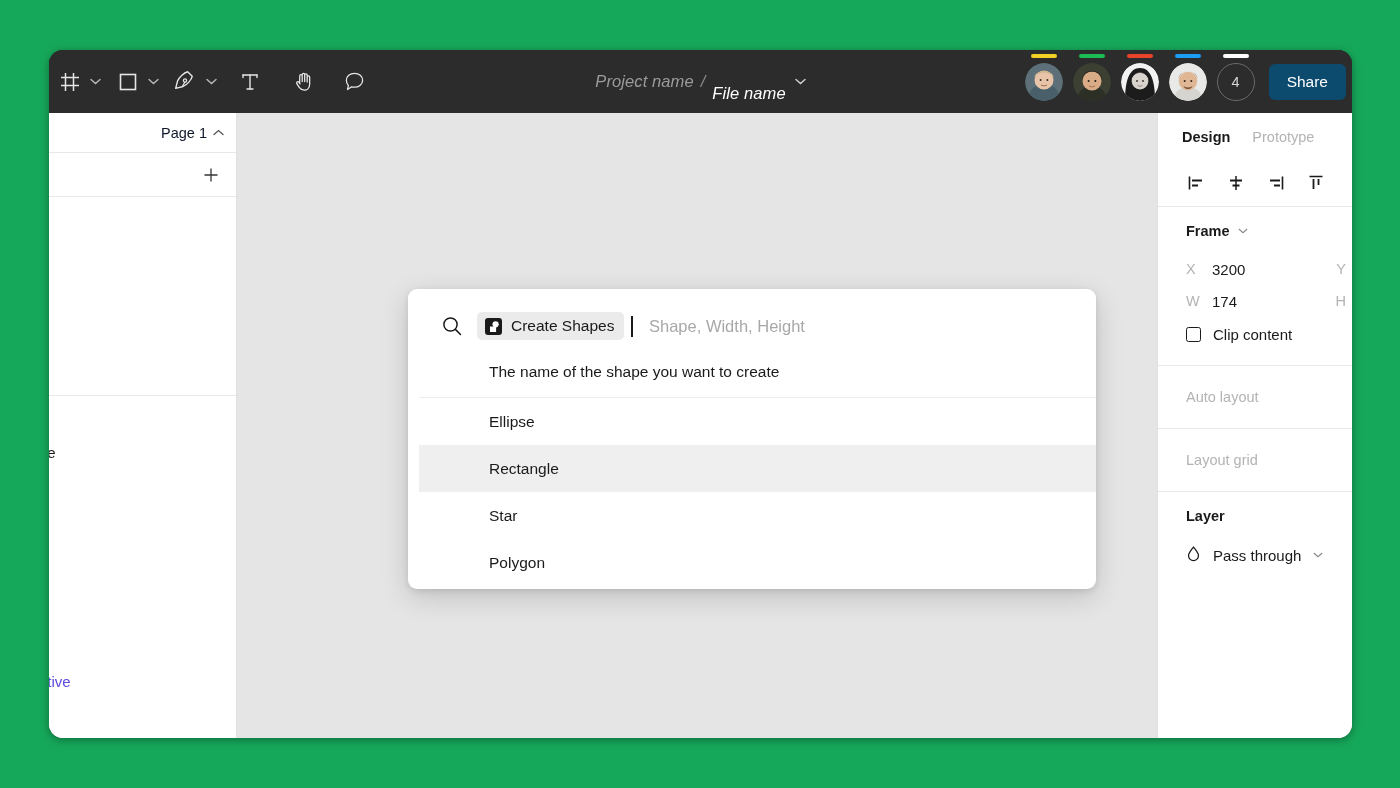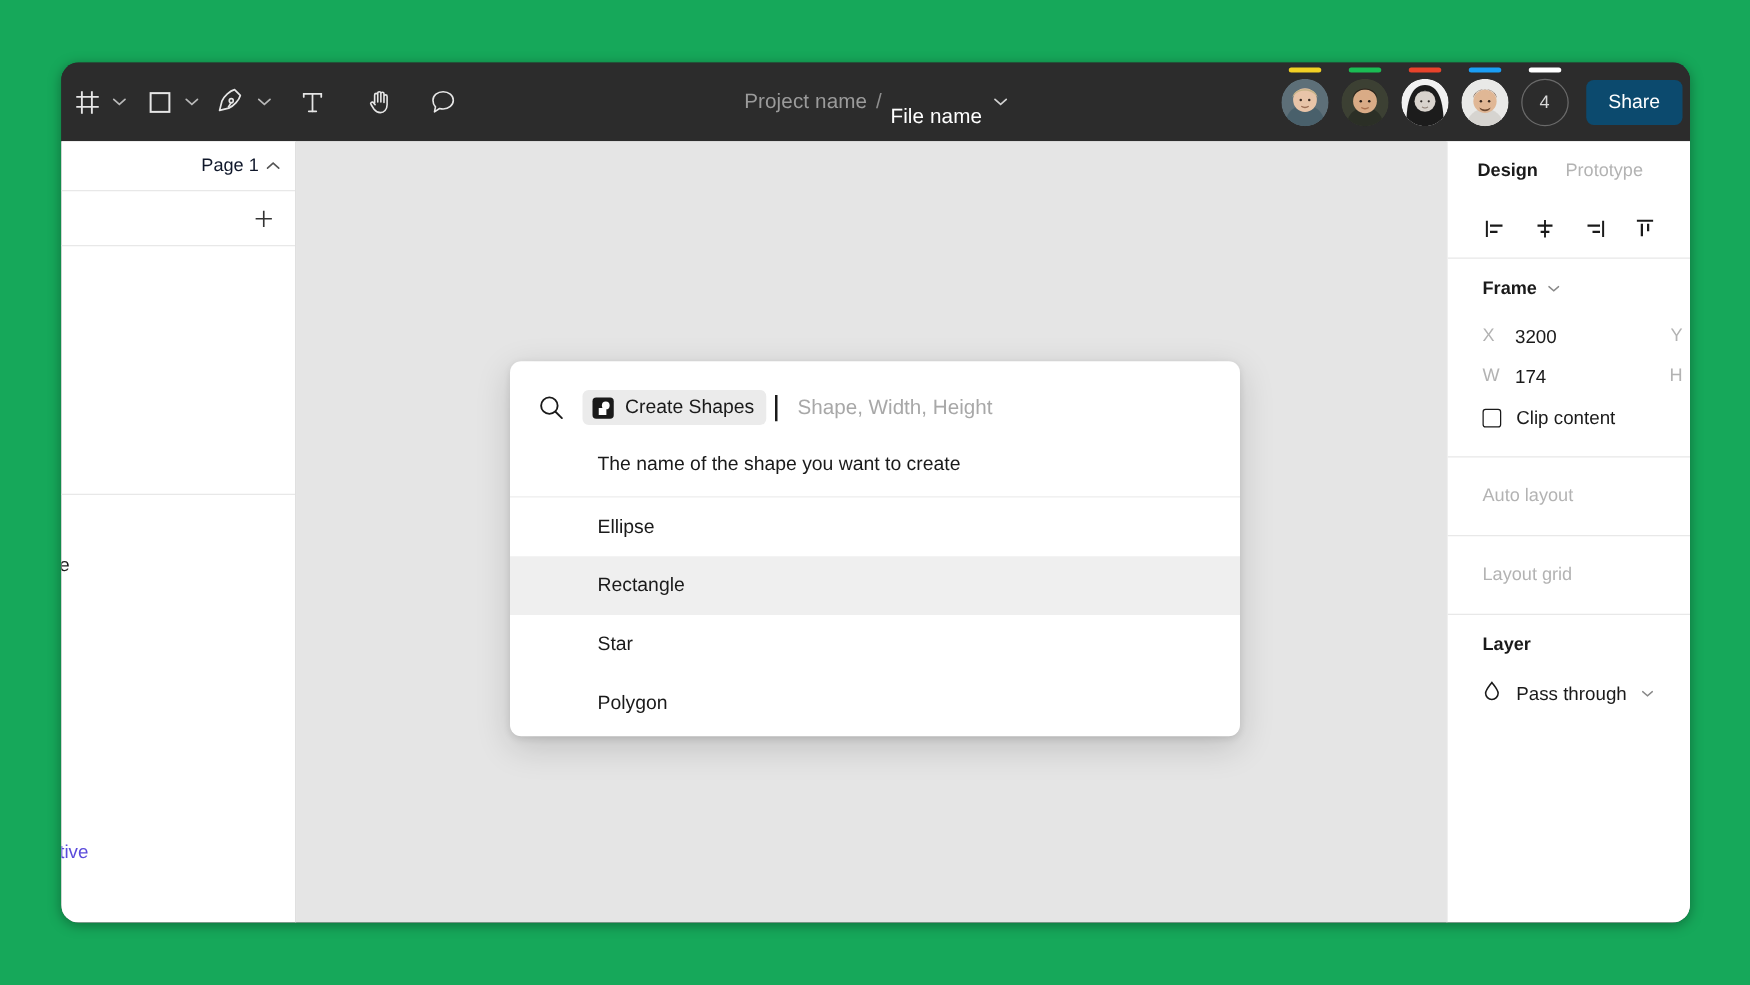--- a/index.html
+++ b/index.html
@@ -40,21 +40,21 @@
     cursor: pointer; margin-right: 8px;
   }
   .caret svg { display: block; }
 
   
   .title-center {
     position: absolute; left: 0; right: 0; top: 0; height: 63px;
     display: flex; align-items: center; justify-content: center;
     pointer-events: none;
   }
-  .title-inner { display: flex; align-items: center; gap: 0; pointer-events: auto; }
+  .title-inner { display: flex; align-items: center; gap: 0; pointer-events: auto; font-style: italic; }
   .proj-name {
     color: #9b9b9b; font-size: 16.5px; letter-spacing: .1px;
     cursor: pointer;
   }
   .slash { color: #8e8e8e; font-size: 16.5px; margin: 0 7px; }
   .file-name {
     color: #ffffff; font-size: 16.5px; font-weight: 500; letter-spacing: .1px;
     cursor: pointer;
     margin-top: 24px;
   }
@@ -179,24 +179,25 @@
   .rp-empty { padding: 22px 0 22px 28px; border-bottom: 1px solid #e8e8e8; }
   .rp-blend-row {
     display: flex; align-items: center; gap: 12px;
     padding-left: 28px; height: 34px; cursor: pointer;
   }
   .rp-blend-lbl { font-size: 15px; color: #1a1a1a; }
 
   
   .modal {
     position: absolute; left: 359px; top: 176px;
-    width: 584px; height: 300px;
+    width: 688px; height: 300px;
     background: #ffffff; border-radius: 9px;
     box-shadow: 0 8px 28px rgba(0,0,0,0.16), 0 2px 6px rgba(0,0,0,0.10);
     overflow: hidden;
+    padding-left: 11px;
   }
   .modal-search {
     height: 74px; display: flex; align-items: center; padding-left: 22px; gap: 14px;
   }
   .search-icon { width: 22px; height: 22px; flex: 0 0 auto; }
   .chip {
     display: inline-flex; align-items: center; gap: 9px;
     background: #ebebeb; border-radius: 5px;
     padding: 5px 10px 5px 8px; cursor: pointer;
   }

